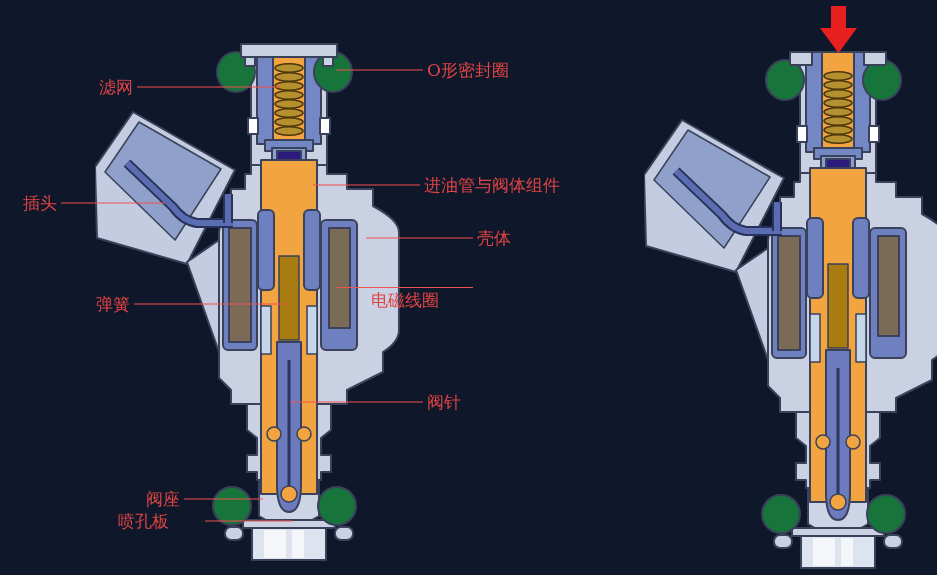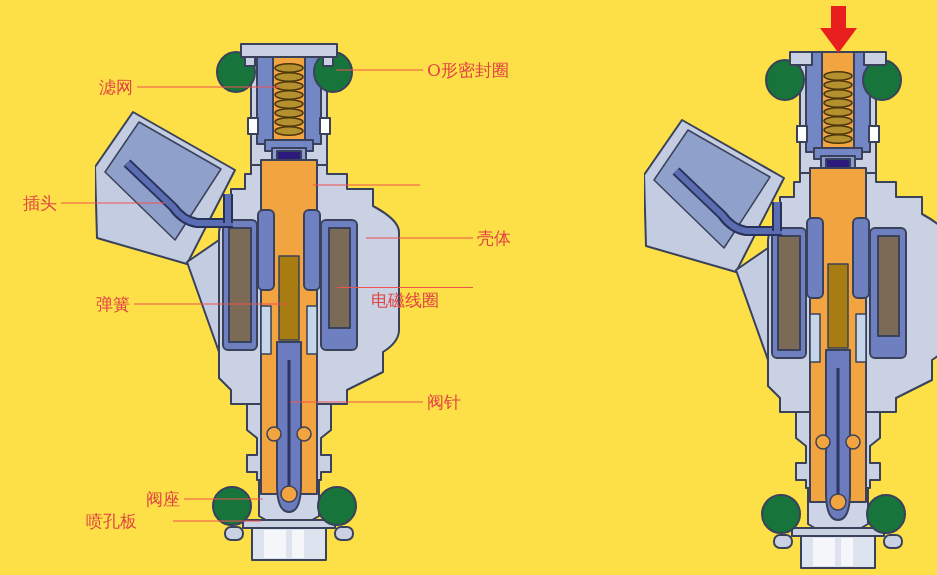--- a/index.html
+++ b/index.html
@@ -1,19 +1,19 @@
 <!DOCTYPE html>
 <html><head>
 <meta charset="utf-8">
 <style>
   html,body{margin:0;padding:0;background:#ffffff;}
   .stage{
     position:relative;
     width:937px;height:575px;
-    background:#fde047;
+    background:#0f172a;
     overflow:hidden;
     font-family:"DejaVu Sans","Liberation Sans",sans-serif;
   }
   .inj-svg{position:absolute;top:0;}
   .callout{
     position:absolute;
     display:flex;
     align-items:center;
     gap:4px;
     transform:translateY(-50%);
@@ -142,20 +142,21 @@
       <div class="callout" style="top: 70px; left: 336px;">
         <div class="leader" style="width: 87px;"></div>
         <span class="txt">O形密封圈</span>
       </div>
       <div class="callout" style="top: 203px; right: 772px;">
         <span class="txt">插头</span>
         <div class="leader" style="width: 104px;"></div>
       </div>
       <div class="callout" style="top: 185px; left: 313px;">
         <div class="leader" style="width: 107px;"></div>
+        <span class="txt">进油管与阀体组件</span>
       </div>
       <div class="callout" style="top: 238px; left: 366px;">
         <div class="leader" style="width: 107px;"></div>
         <span class="txt">壳体</span>
       </div>
       <div class="callout" style="top: 279px; right: 649px; margin-top: 25px;">
         <span class="txt">弹簧</span>
         <div class="leader" style="width: 154px;"></div>
       </div>
       <div class="callout" style="top: 298px; left: 337px; flex-direction: column;">
@@ -163,19 +164,19 @@
         <span class="txt">电磁线圈</span>
       </div>
       <div class="callout" style="top: 402px; left: 290px;">
         <div class="leader" style="width: 133px;"></div>
         <span class="txt">阀针</span>
       </div>
       <div class="callout" style="top: 499px; right: 674px;">
         <span class="txt">阀座</span>
         <div class="leader" style="width: 79px;"></div>
       </div>
-      <div class="callout" style="top: 521px; right: 676px; gap: 36px;">
+      <div class="callout" style="top: 521px; right: 644px; gap: 36px;">
         <span class="txt">喷孔板</span>
         <div class="leader" style="width: 88px;"></div>
       </div>
     </div>
 
 </div>
 
 </body></html>

